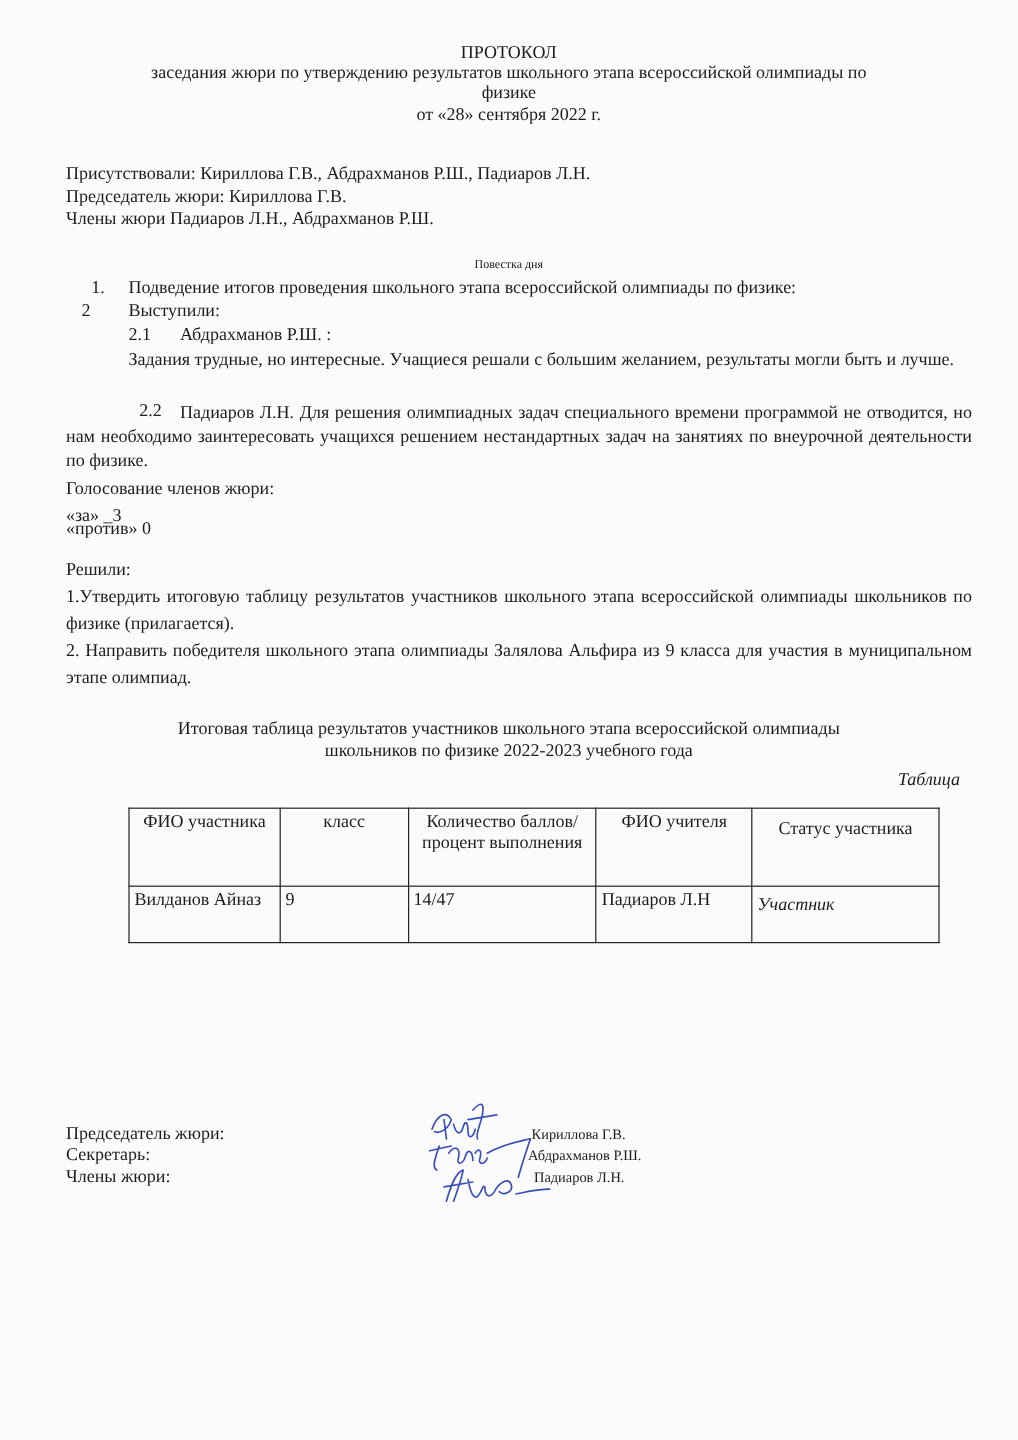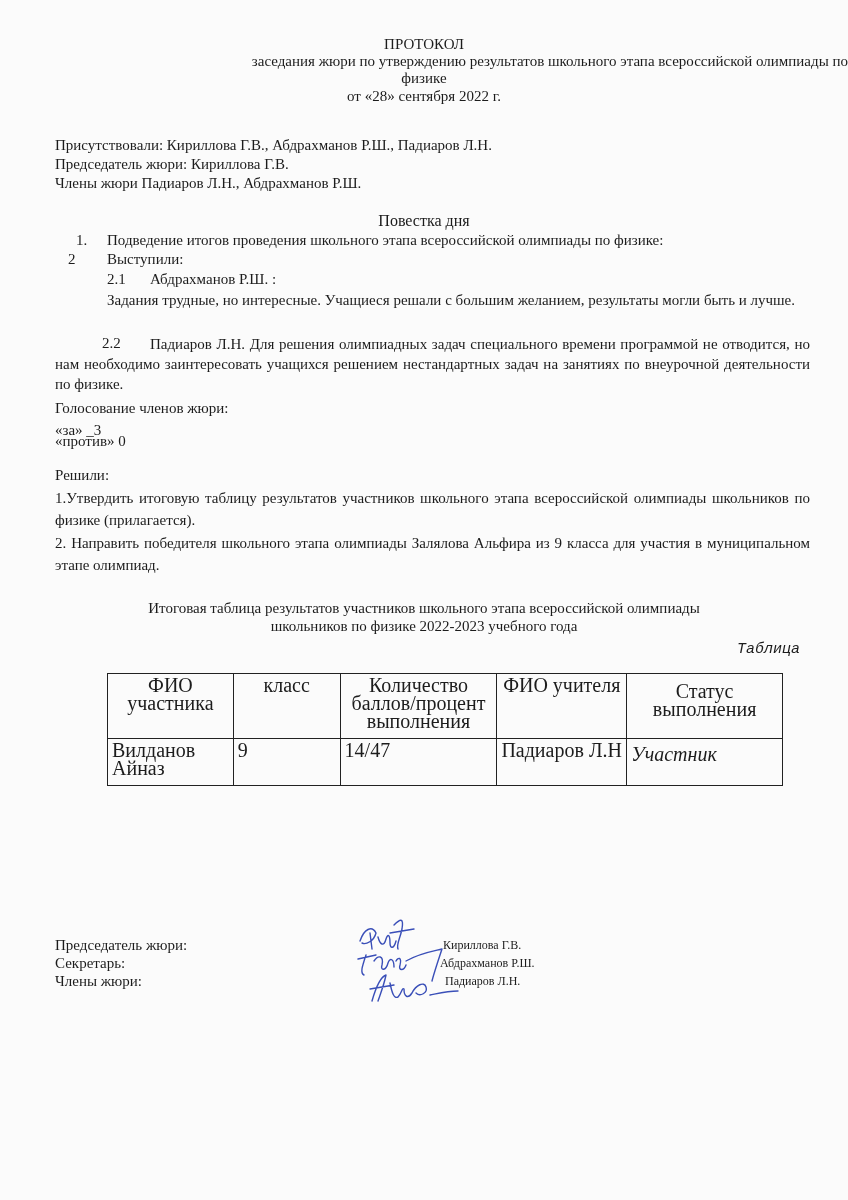--- a/index.html
+++ b/index.html
@@ -7,84 +7,84 @@
     width: 848px; height: 1200px; background: #fbfbfb; position: relative;
     font-family: "Liberation Serif", "DejaVu Serif", serif; color: #1c1c1c;
     overflow: hidden;
   }
   .abs { position: absolute; }
   .title { left: 0; width: 848px; text-align: center; font-weight: normal; font-size: 15px; line-height: 17px; }
   .line { left: 55px; font-size: 15px; line-height: 18px; white-space: nowrap; }
   .para { left: 55px; width: 755px; font-size: 15px; line-height: 20px; text-align: justify; }
   table.results {
     position: absolute; left: 107px; top: 673px; width: 676px;
-    border-collapse: collapse; font-size: 20px; line-height: 18px;
+    border-collapse: collapse; font-size: 15px; line-height: 18px;
   }
   table.results td, table.results th {
     border: 1px solid #222; vertical-align: top; padding: 2px 4px; font-weight: normal;
   }
   table.results th { text-align: center; height: 54px; }
   table.results td { height: 38px; text-align: left; }
   .sig-label { left: 55px; font-size: 15px; line-height: 17px; }
   .sig-name { left: 440px; font-size: 12px; line-height: 17px; }
 </style>
 </head>
 <body>
 
 <div class="abs title" style="top:36px;">ПРОТОКОЛ</div>
-<div class="abs title" style="top:53px;text-align:right;">заседания жюри по утверждению результатов школьного этапа всероссийской  олимпиады по</div>
+<div class="abs title" style="top:53px;">заседания жюри по утверждению результатов школьного этапа всероссийской  олимпиады по</div>
 <div class="abs title" style="top:70px;">физике</div>
 <div class="abs title" style="top:88px;">от «28» сентября 2022 г.</div>
 
 <div class="abs line" style="top:136px;">Присутствовали: Кириллова Г.В., Абдрахманов Р.Ш., Падиаров Л.Н.</div>
 <div class="abs line" style="top:155px;text-align:right;">Председатель жюри: Кириллова Г.В.</div>
 <div class="abs line" style="top:174px;">Члены жюри  Падиаров Л.Н., Абдрахманов Р.Ш.</div>
 
-<div class="abs" style="top:212px; left:0; width:848px; text-align:center; font-size:16px; line-height:18px;">Повестка дня</div>
+<div class="abs" style="top:212px; left:0; width:848px; text-align:center; font-size:10px; line-height:18px;">Повестка дня</div>
 
 <div class="abs line" style="top:231px; left:76px;">1.</div>
 <div class="abs line" style="top:231px; left:107px;">Подведение итогов проведения школьного этапа всероссийской олимпиады по физике:</div>
 
 <div class="abs line" style="top:250px; left:68px;">2</div>
 <div class="abs line" style="top:250px; left:107px;">Выступили:</div>
 
 <div class="abs line" style="top:270px; left:107px;">2.1</div>
 <div class="abs line" style="top:270px; left:150px;">Абдрахманов Р.Ш. :</div>
 <div class="abs para" style="top:290px; left:107px; width:703px;">Задания трудные, но интересные. Учащиеся решали с большим желанием,  результаты могли быть и лучше.</div>
 
-<div class="abs line" style="top:334px; left:102px;text-align:right;">2.2</div>
+<div class="abs line" style="top:334px; left:116px;text-align:right;">2.2</div>
 <div class="abs para" style="top:334px; text-indent:95px;">Падиаров Л.Н.  Для решения олимпиадных задач специального времени программой  не отводится, но нам необходимо заинтересовать учащихся решением нестандартных задач на занятиях по внеурочной деятельности по физике.</div>
 
 <div class="abs line" style="top:399px;">Голосование членов жюри:</div>
 <div class="abs line" style="top:421px;">«за» _3</div>
 <div class="abs line" style="top:432px;">«против» 0</div>
 
 <div class="abs line" style="top:466px;">Решили:</div>
 <div class="abs para" style="top:487px; line-height:22px;">1.Утвердить итоговую таблицу результатов участников школьного этапа всероссийской олимпиады школьников по физике  (прилагается).</div>
 <div class="abs para" style="top:532px; line-height:22px;">2. Направить  победителя  школьного этапа олимпиады  Залялова Альфира  из 9 класса для участия в муниципальном этапе  олимпиад.</div>
 
 <div class="abs title" style="top:600px; font-size:15px;">Итоговая таблица результатов участников школьного этапа всероссийской олимпиады</div>
 <div class="abs title" style="top:618px; font-size:15px;">школьников по физике  2022-2023 учебного года</div>
-<div class="abs" style="top:641px; right:48px; font-style:italic; font-size:15px; line-height:18px;font-family:Liberation Mono, monospace;">Таблица</div>
+<div class="abs" style="top:641px; right:48px; font-style:italic; font-size:15px; line-height:18px;">Таблица</div>
 
 <table class="results">
   <colgroup>
     <col style="width:126px">
       <col style="width:107px">
       <col style="width:157px">
       <col style="width:130px">
       <col style="width:156px">
   </colgroup>
   <tbody>
       <tr>
     <th>ФИО участника</th>
     <th>класс</th>
     <th>Количество баллов/процент выполнения</th>
     <th>ФИО учителя</th>
-    <th style="padding-top:8px;">Статус выполнения</th>
+    <th style="padding-top:8px;">Статус участника</th>
   </tr>
   <tr>
     <td>Вилданов Айназ</td>
     <td>9</td>
     <td>14/47</td>
     <td>Падиаров Л.Н</td>
     <td style="padding-top:6px;font-style:italic;">Участник</td>
   </tr>
 </tbody>
   </table>

